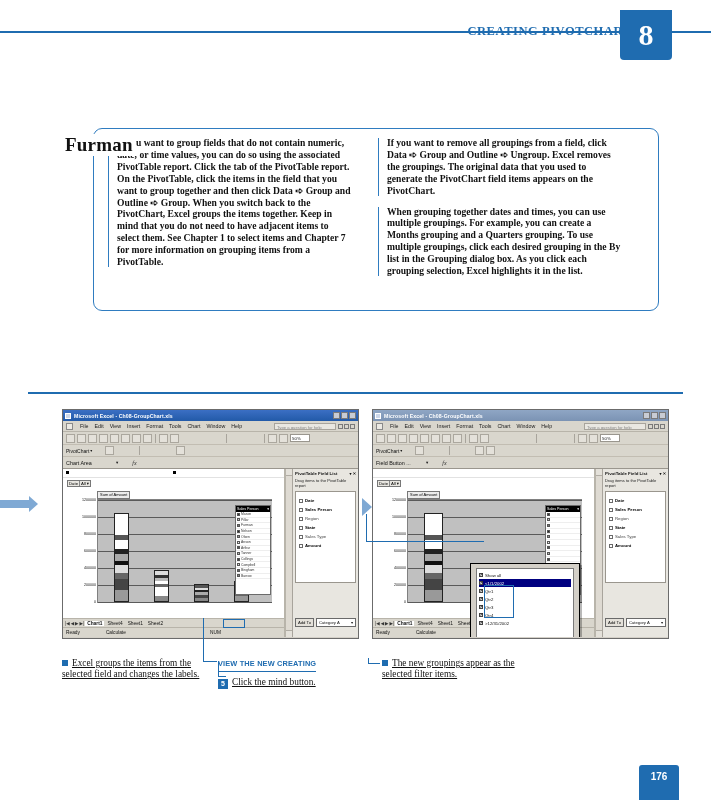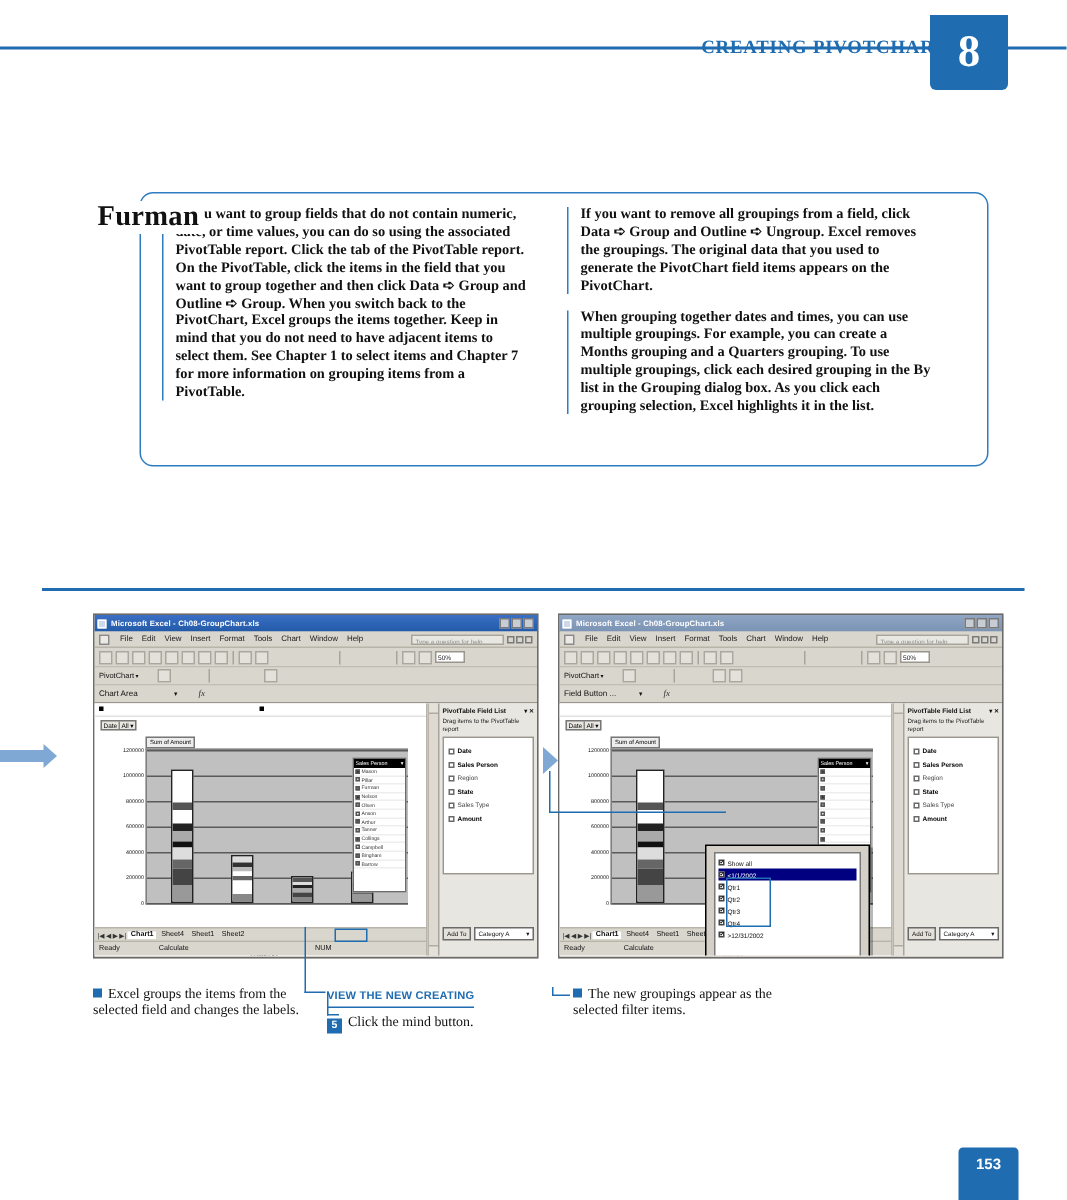--- a/index.html
+++ b/index.html
@@ -231,21 +231,21 @@
   .dd-row .cb { width:4px; height:4px; border:.5px solid #444; background:#fff; position:relative; }
   .dd-row .cb::after { content:"✔"; position:absolute; left:-.3px; top:-1.6px; font-size:4.2px; color:#111; }
   .dd-row.sel { background:#000080; color:#fff; }
 
   
   .hl { position:absolute; border:1.3px solid #1f6cb0; z-index:25; }
   .callout-line { position:absolute; background:#1f6cb0; z-index:5; }
 
   
   .cap { position:absolute; font-family:"Liberation Serif", serif; font-size:9.3px;
-         line-height:11.4px; color:#111; }
+         line-height:11.4px; color:#111;text-decoration:underline; }
   .cap .sq { display:inline-block; width:6px; height:6px; background:#1f6cb0; margin-right:4px; }
   .cap-left  { left:62px;  top:658px; width:140px; }
   .cap-mid   { left:218px; top:658px; width:140px; }
   .cap-right { left:382px; top:658px; width:160px; }
   .cap-heading {
     color:#1f6cb0; font-family:"Liberation Sans", sans-serif; font-weight:bold;
     font-size:7.4px; letter-spacing:.15px; border-bottom:1.2px solid #1f6cb0;
     display:inline-block; padding-bottom:1.5px; margin-bottom:5px;
   }
   .stepnum {
@@ -893,13 +893,13 @@
   <div class="cap-heading">VIEW THE NEW CREATING</div>
   <div>
     <span class="stepnum">5</span><span>Click the mind button.</span>
   </div>
 </div>
 
 <div class="cap cap-right">
   <span class="sq"></span><span>The new groupings appear as the selected filter items.</span>
 </div>
 
-<div class="footer-badge">153</div>
+<div class="footer-badge">176</div>
 
 </body></html>

